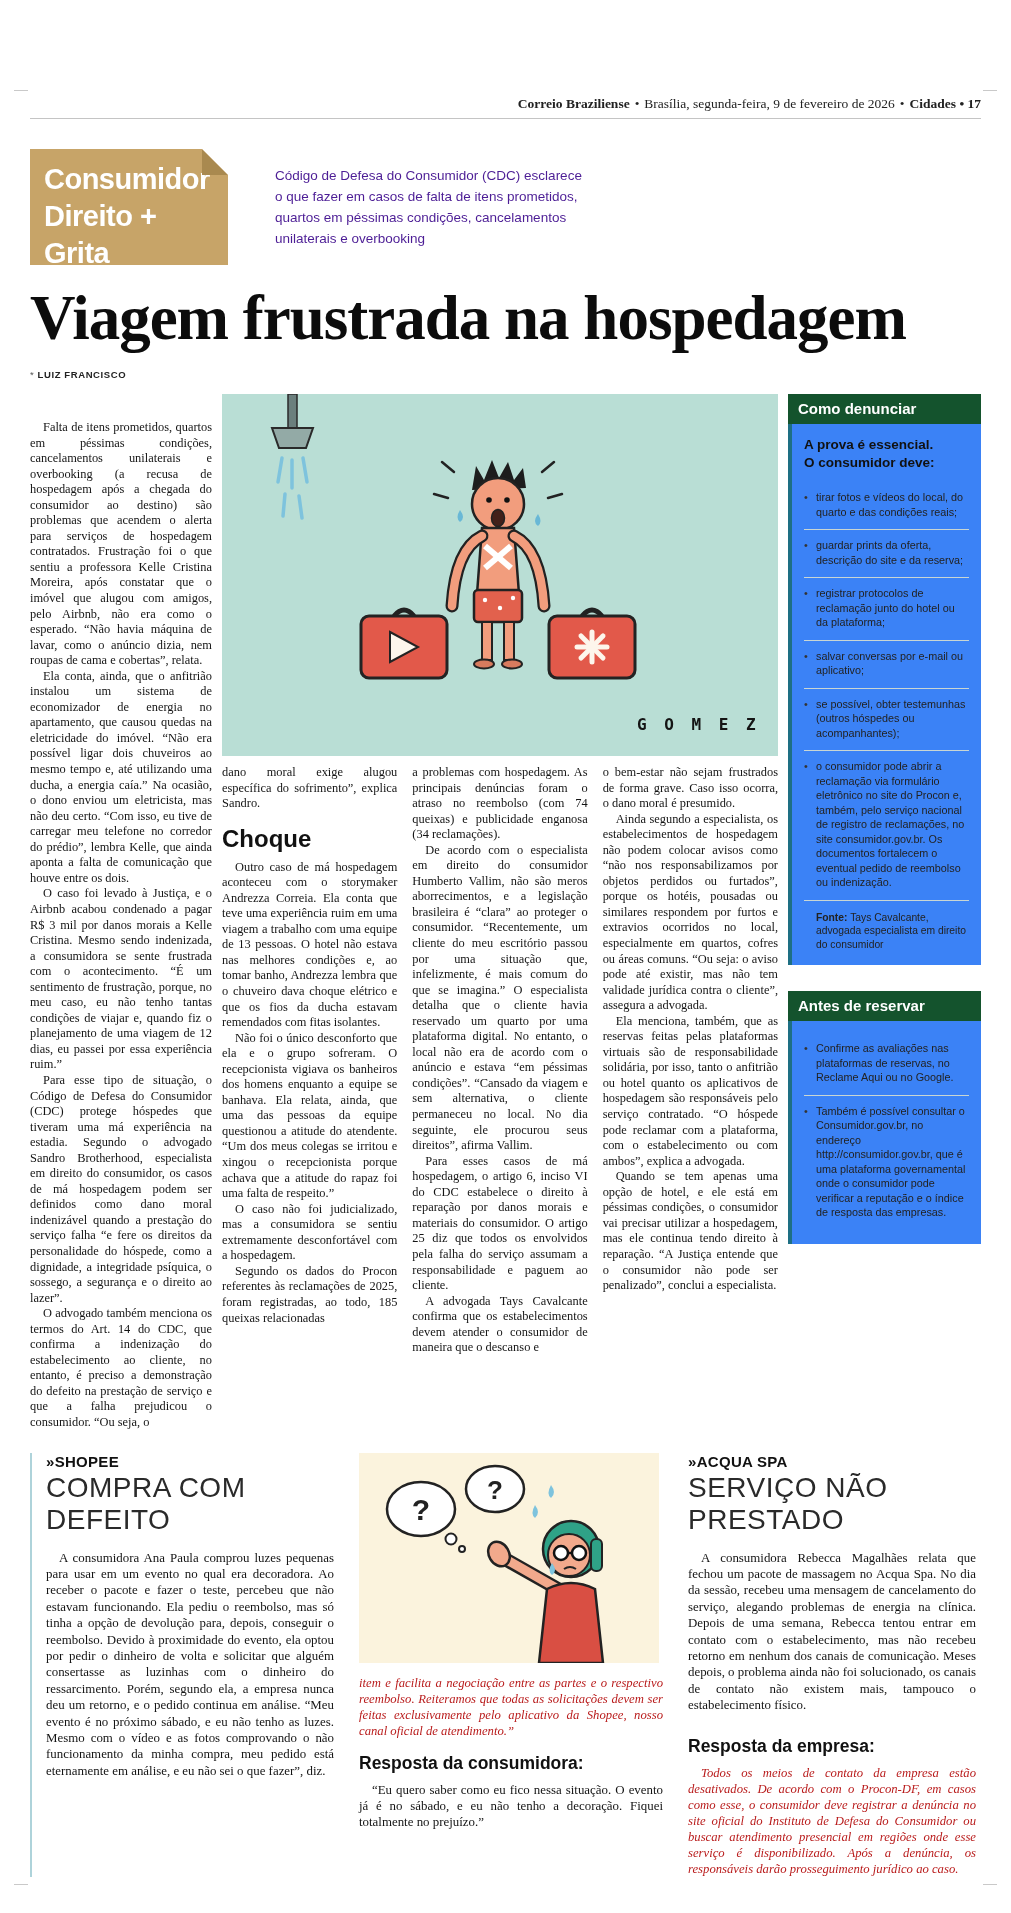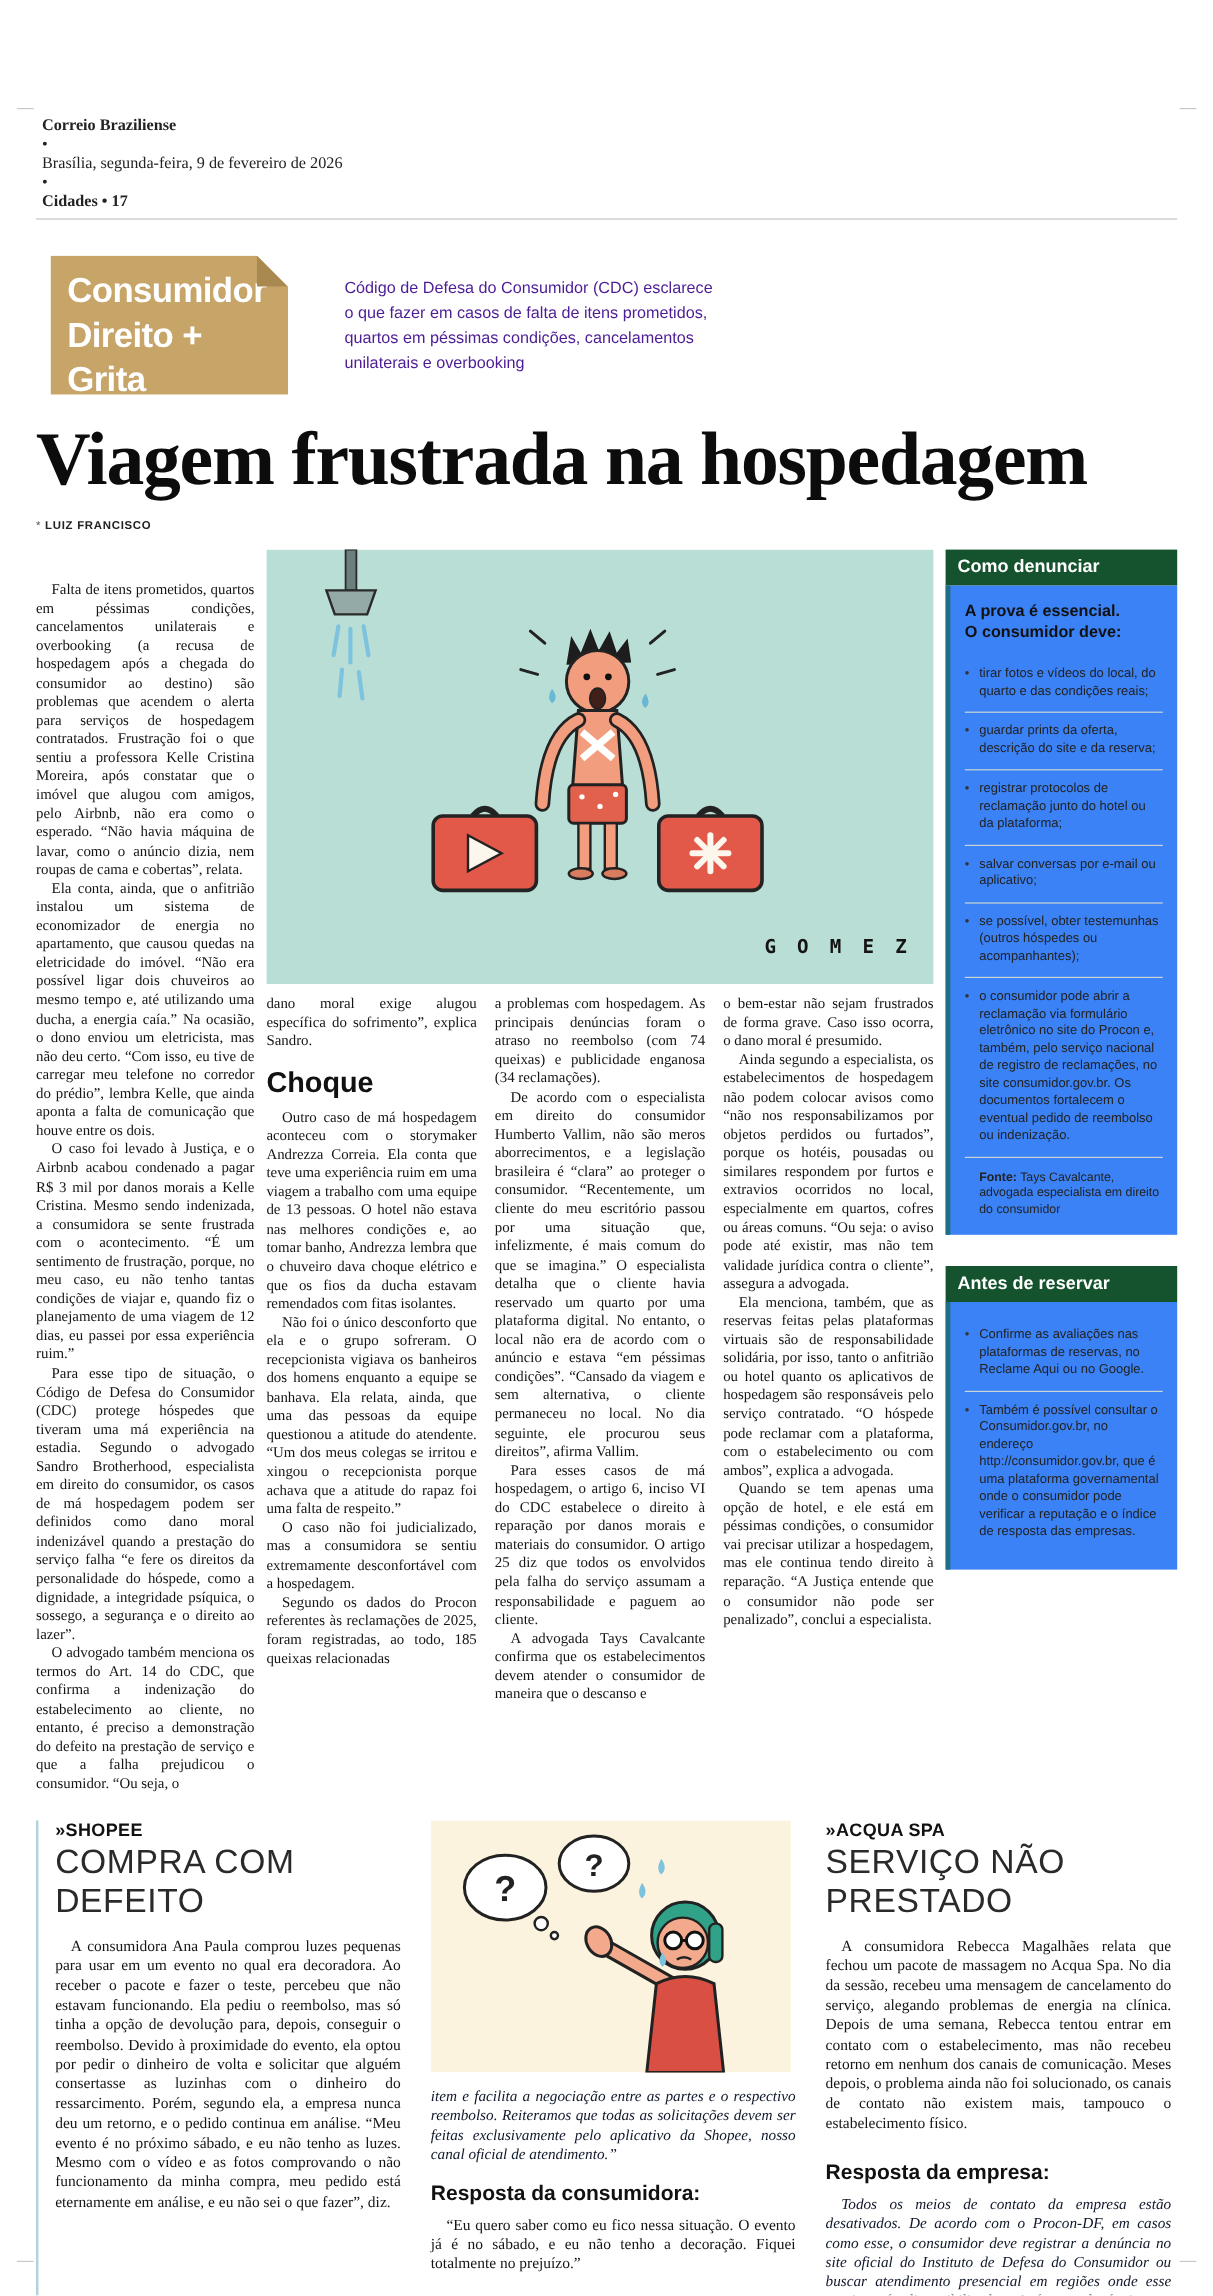--- a/index.html
+++ b/index.html
@@ -3,25 +3,25 @@
 <meta charset="utf-8">
 <style>
   html,body{margin:0;padding:0;background:#fff;}
   .page{position:relative;width:1011px;height:1913px;background:#fff;overflow:hidden;
         font-family:"Liberation Sans",sans-serif;color:#1a1a1a;}
   .inner{padding:0 30px;}
   .cropmark{position:absolute;background:#c9c9c9;}
   
   .folio{margin-top:96px;display:flex;justify-content:flex-end;align-items:baseline;
          font-family:"Liberation Serif",serif;font-size:13.5px;color:#222;
-         border-bottom:1px solid #c4c4c4;padding-bottom:6px;flex-direction:column;}
+         border-bottom:1px solid #c4c4c4;padding-bottom:6px;}
   .folio b{font-weight:bold;}
   .folio .sep{margin:0 5px;}
   
-  .brand-row{display:flex;margin-top:30px;align-items:stretch;padding-left:12px;}
+  .brand-row{display:flex;margin-top:30px;align-items:stretch;}
   .brand-box{position:relative;width:198px;height:116px;background:#c7a468;
              clip-path:polygon(0 0,calc(100% - 26px) 0,100% 26px,100% 100%,0 100%);
              padding:12px 0 0 14px;box-sizing:border-box;flex:none;margin-left:30px;}
   .brand-box .fold{position:absolute;top:0;right:0;width:26px;height:26px;
              background:#a9894f;clip-path:polygon(0 0,100% 100%,0 100%);}
   .brand-box .l1,.brand-box .l2{color:#fff;font-weight:bold;font-size:29px;line-height:37px;
              letter-spacing:-0.5px;}
   .deck{width:312px;margin-left:47px;align-self:center;font-size:13.5px;line-height:21px;
         color:#4c1d95;}
   
@@ -53,21 +53,21 @@
   
   .bottom{display:grid;grid-template-columns:288px 304px 288px;column-gap:25px;
           margin:22px 30px 0 30px;border-left:2px solid #aed3da;padding-left:14px;
           box-sizing:border-box;min-height:412px;}
   .kicker{font-size:15px;font-weight:bold;color:#111;letter-spacing:0.3px;}
   .case-title{font-size:28px;font-weight:normal;letter-spacing:0.5px;color:#2a2a2a;margin:2px 0 14px;}
   .case-body{font-family:"Liberation Serif",serif;font-size:12.9px;line-height:16.4px;
              text-align:justify;color:#141414;text-indent:13px;}
   .resp-label{font-size:17.5px;font-weight:bold;color:#111;margin:22px 0 8px;}
   .resp-text{font-family:"Liberation Serif",serif;font-style:italic;font-size:12.7px;
-             line-height:16px;text-align:justify;color:#0f172a;text-indent:13px;}
+             line-height:16px;text-align:justify;color:#b91c1c;text-indent:13px;}
   .shopee-illus{width:300px;height:210px;margin-bottom:12px;}
 </style>
 </head>
 <body>
 
 <div class="page">
   <div class="cropmark" style="left:14px;top:90px;width:14px;height:1px;"></div>
   <div class="cropmark" style="right:14px;top:90px;width:14px;height:1px;"></div>
   <div class="cropmark" style="left:14px;bottom:28px;width:14px;height:1px;"></div>
   <div class="cropmark" style="right:14px;bottom:28px;width:14px;height:1px;"></div>

